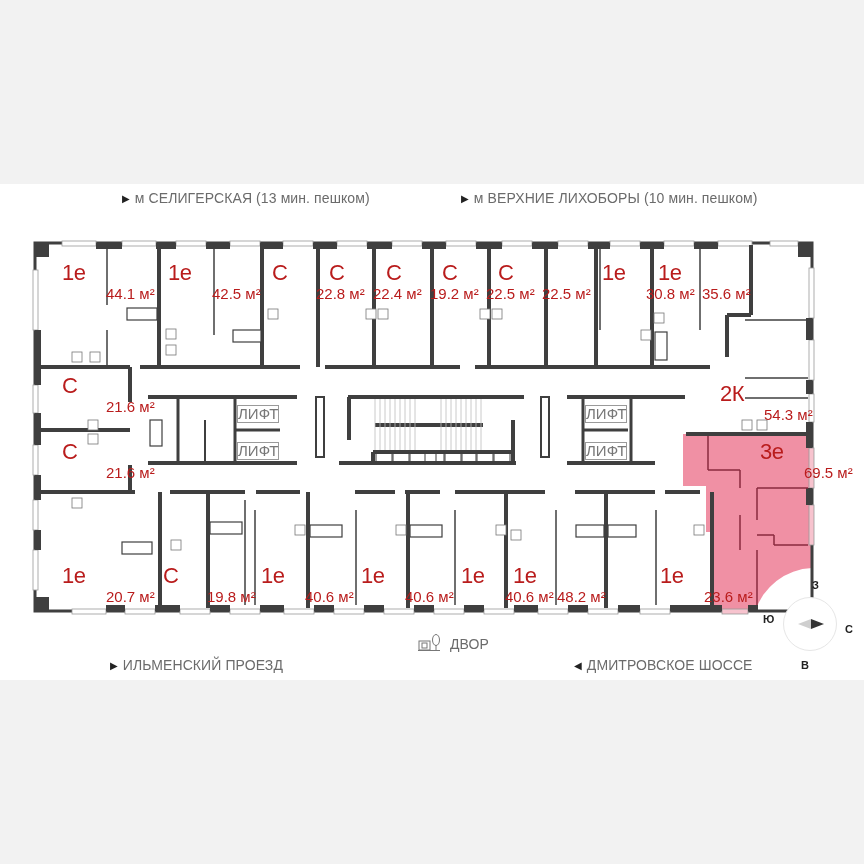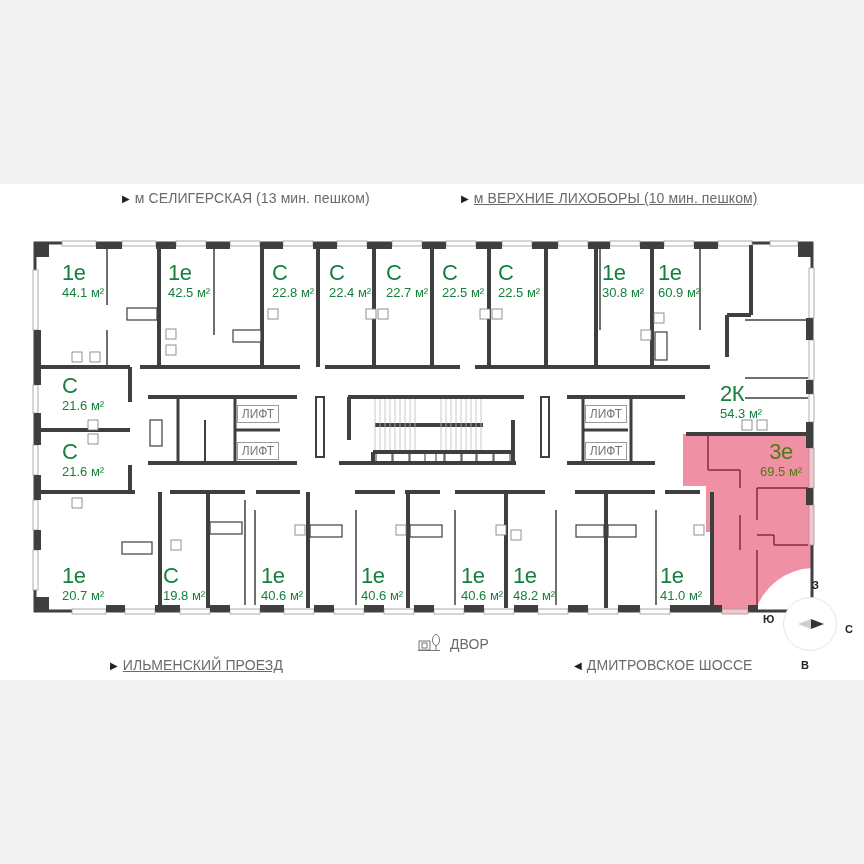--- a/index.html
+++ b/index.html
@@ -4,43 +4,43 @@
 <style>
   html, body { margin:0; padding:0; }
   body { width:864px; height:864px; background:#ffffff; position:relative; overflow:hidden;
          font-family:"Liberation Sans", "DejaVu Sans", sans-serif; color:#3b3b3b; }
   .band { position:absolute; left:0; width:864px; background:#f2f2f2; }
   .band.top { top:0; height:184px; }
   .band.bottom { top:680px; height:184px; }
   .label-row { position:absolute; font-size:14px; color:#6b6b6b; letter-spacing:0.1px; white-space:nowrap; }
   .label-row .tri { display:inline-block; font-size:10px; color:#222; margin-right:5px; vertical-align:1px; }
   svg#plan { position:absolute; left:0; top:0; }
-  .apt { position:absolute; line-height:1; color:#15803d; }
+  .apt { position:absolute; line-height:1; color:#b91c1c; }
   .apt .type { font-size:22px; font-weight:400; display:block; letter-spacing:-0.5px; }
-  .apt .area { font-size:13px; display:block; margin-top:2px; white-space:nowrap; }
+  .apt .area { font-size:15px; display:block; margin-top:2px; white-space:nowrap;margin-left:44px; }
   .lift { position:absolute; width:40px; height:16px; border:1px solid #9a9a9a; background:#fff;
-          font-size:12px; color:#777; text-align:center; line-height:16px; }
+          font-size:15px; color:#777; text-align:center; line-height:16px; }
   .compass-letter { position:absolute; font-size:11px; font-weight:700; color:#222; }
   .compass { position:absolute; left:783px; top:597px; width:52px; height:52px; border-radius:50%;
              border:1px solid #e6e6e6; background:#fff; }
 </style>
 </head>
 <body>
 
 <div class="band top"></div>
 <div class="band bottom"></div>
 
 <div class="label-row" style="left:122px; top:190px;">
   <span class="tri">▶</span><span>м СЕЛИГЕРСКАЯ (13 мин. пешком)</span>
 </div>
-<div class="label-row" style="left:461px; top:190px;text-decoration:underline;">
+<div class="label-row" style="left:461px; top:190px;">
   <span class="tri">▶</span><span>м ВЕРХНИЕ ЛИХОБОРЫ (10 мин. пешком)</span>
 </div>
 
-<div class="label-row" style="left:110px; top:657px;text-decoration:underline;">
+<div class="label-row" style="left:110px; top:657px;">
   <span class="tri">▶</span><span>ИЛЬМЕНСКИЙ ПРОЕЗД</span>
 </div>
 <div class="label-row" style="left:418px; top:634px;">
   <svg width="26" height="18" viewBox="0 0 26 18" style="vertical-align:-3px; margin-right:6px;">
     <rect x="1" y="7" width="11" height="9" fill="none" stroke="#777" stroke-width="1"></rect>
     <line x1="0" y1="16.5" x2="22" y2="16.5" stroke="#777"></line>
     <rect x="4" y="9" width="5" height="5" fill="none" stroke="#777"></rect>
     <ellipse cx="18" cy="6" rx="3.5" ry="5.5" fill="none" stroke="#777"></ellipse>
     <line x1="18" y1="11" x2="18" y2="16" stroke="#777"></line>
   </svg><span>ДВОР</span>
@@ -327,53 +327,53 @@
 <div class="apt" style="left:272px; top:262px;">
   <span class="type">С</span>
     <span class="area">22.8 м²</span>
   </div>
 <div class="apt" style="left:329px; top:262px;">
   <span class="type">С</span>
     <span class="area">22.4 м²</span>
   </div>
 <div class="apt" style="left:386px; top:262px;">
   <span class="type">С</span>
-    <span class="area">22.7 м²</span>
+    <span class="area">19.2 м²</span>
   </div>
 <div class="apt" style="left:442px; top:262px;">
   <span class="type">С</span>
     <span class="area">22.5 м²</span>
   </div>
 <div class="apt" style="left:498px; top:262px;">
   <span class="type">С</span>
     <span class="area">22.5 м²</span>
   </div>
 <div class="apt" style="left:602px; top:262px;">
   <span class="type">1е</span>
     <span class="area">30.8 м²</span>
   </div>
 <div class="apt" style="left:658px; top:262px;">
   <span class="type">1е</span>
-    <span class="area">60.9 м²</span>
+    <span class="area">35.6 м²</span>
   </div>
 
 <div class="apt" style="left:62px; top:375px;">
   <span class="type">С</span>
     <span class="area">21.6 м²</span>
   </div>
 <div class="apt" style="left:62px; top:441px;">
   <span class="type">С</span>
     <span class="area">21.6 м²</span>
   </div>
 
 <div class="apt" style="left:720px; top:383px;">
   <span class="type">2К</span>
     <span class="area">54.3 м²</span>
   </div>
-<div class="apt" style="left:760px; top:441px; color:#4d7c0f;text-align:center;">
+<div class="apt" style="left:760px; top:441px; color:#b91c1c;">
   <span class="type">3е</span>
     <span class="area">69.5 м²</span>
   </div>
 
 <div class="apt" style="left:62px; top:565px;">
   <span class="type">1е</span>
     <span class="area">20.7 м²</span>
   </div>
 <div class="apt" style="left:163px; top:565px;">
   <span class="type">С</span>
@@ -390,21 +390,21 @@
 <div class="apt" style="left:461px; top:565px;">
   <span class="type">1е</span>
     <span class="area">40.6 м²</span>
   </div>
 <div class="apt" style="left:513px; top:565px;">
   <span class="type">1е</span>
     <span class="area">48.2 м²</span>
   </div>
 <div class="apt" style="left:660px; top:565px;">
   <span class="type">1е</span>
-    <span class="area">41.0 м²</span>
+    <span class="area">23.6 м²</span>
   </div>
 
 <div class="compass">
   <svg width="52" height="52" viewBox="0 0 52 52">
     <polygon points="14,26 27,21 27,31" fill="#cfcfcf"></polygon>
     <polygon points="27,21 40,26 27,31" fill="#333"></polygon>
   </svg>
 </div>
 <div class="compass-letter" style="left:812px; top:579px;">З</div>
 <div class="compass-letter" style="left:763px; top:613px;">Ю</div>

